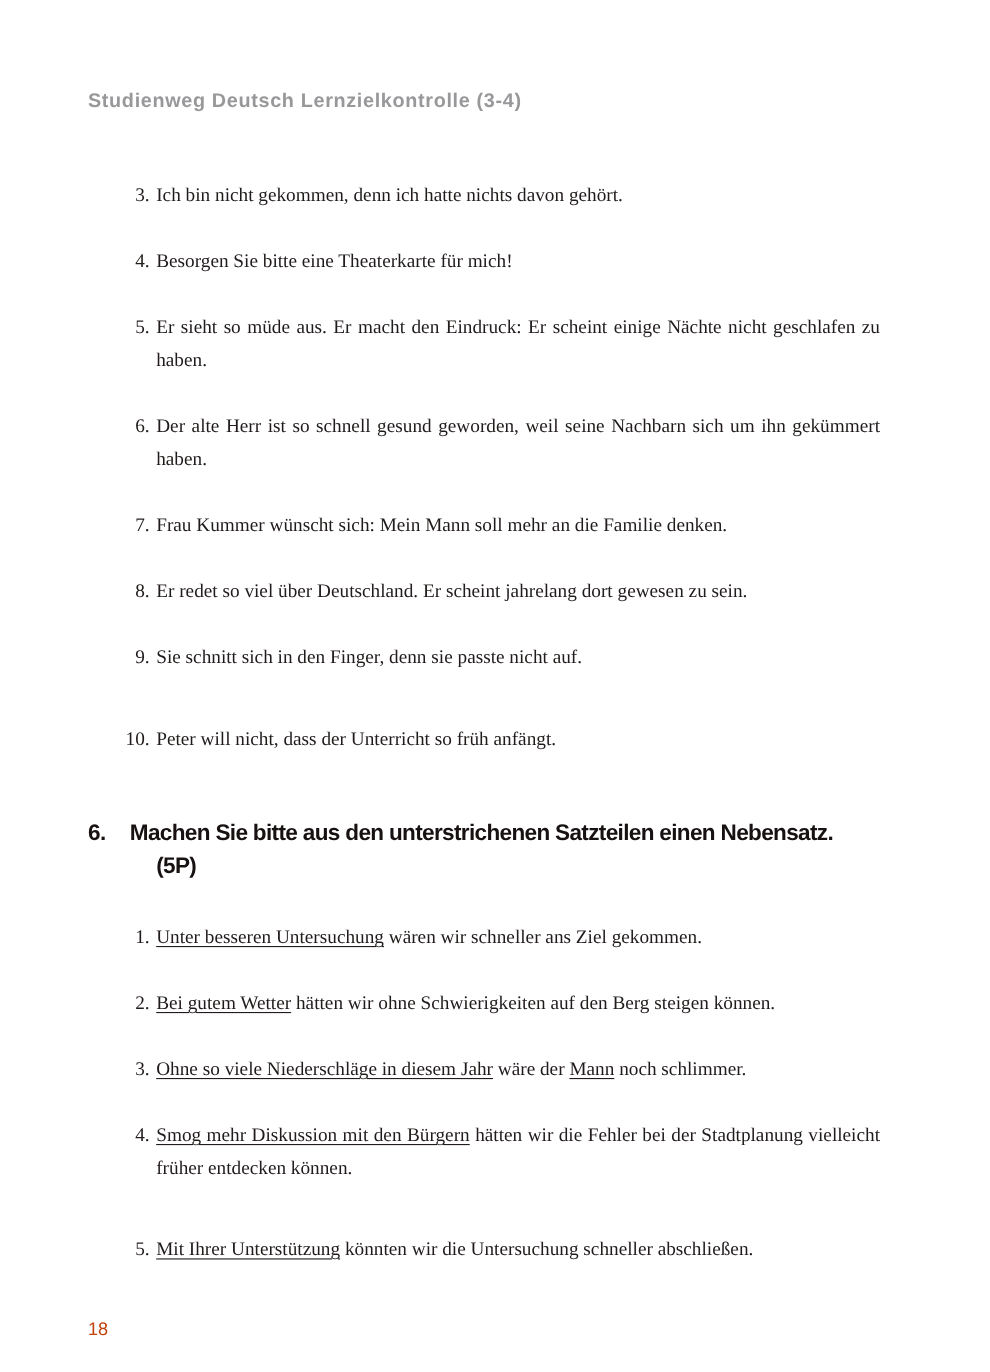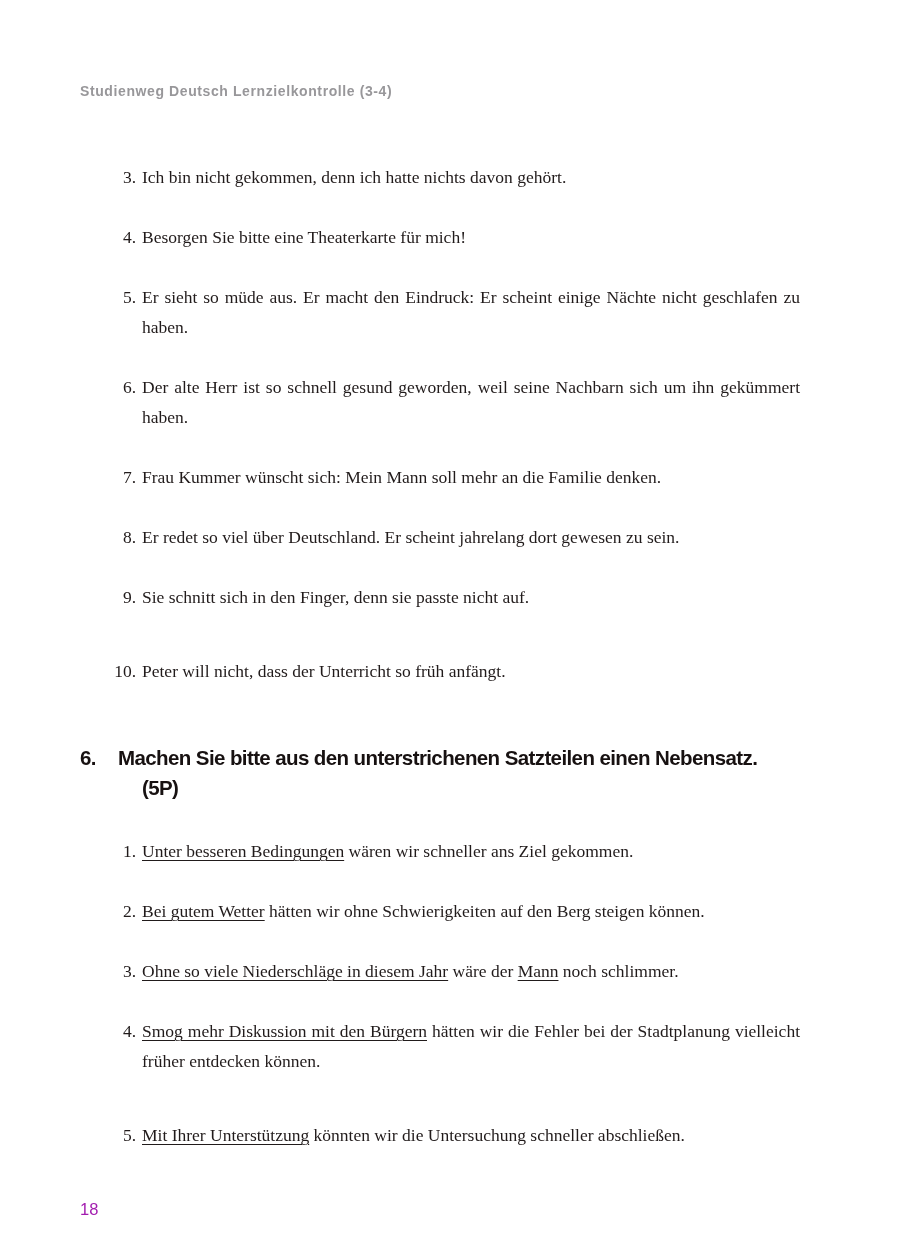--- a/index.html
+++ b/index.html
@@ -9,21 +9,21 @@
     background: #ffffff;
     font-family: "Liberation Serif", serif;
     color: #211b1b;
     overflow: hidden;
   }
   .page { position: relative; width: 900px; min-height: 1247px; }
 
   .running-header {
     margin: 82px 0 0 80px;
     font-family: "Liberation Sans", sans-serif;
-    font-size: 14px;
+    font-size: 18px;
     font-weight: 600;
     letter-spacing: 0.6px;
     color: #98979a;
     line-height: 18px;
   }
 
   .qlist {
     margin-left: 106px;
     width: 694px;
     font-size: 17.5px;
@@ -66,21 +66,21 @@
     flex: 0 0 38px;
     width: 38px;
   }
   .section-heading .h-text { flex: 1; }
   .section-heading .h-points { display: block; margin-left: 24px; }
 
   .page-number {
     margin: 49px 0 40px 80px;
     font-family: "Liberation Sans", sans-serif;
     font-size: 16.5px;
-    color: #a21caf;
+    color: #c2410c;
     line-height: 20px;
   }
 </style>
 </head>
 <body>
 
 <div class="page">
 
   <div class="running-header">Studienweg Deutsch Lernzielkontrolle (3-4)</div>
 
@@ -123,21 +123,21 @@
     <span class="h-num">6.</span>
     <span class="h-text">
       <span>Machen Sie bitte aus den unterstrichenen Satzteilen einen Nebensatz.</span>
       <span class="h-points">(5P)</span>
     </span>
   </div>
 
   <div class="qlist second">
       <div class="item">
         <span class="num">1.</span>
-        <span class="txt"><span class="u">Unter besseren Bedingungen</span><span> wären wir schneller ans Ziel gekommen.</span></span>
+        <span class="txt"><span class="u">Unter besseren Untersuchung</span><span> wären wir schneller ans Ziel gekommen.</span></span>
       </div>
       <div class="item">
         <span class="num">2.</span>
         <span class="txt"><span class="u">Bei gutem Wetter</span><span> hätten wir ohne Schwierigkeiten auf den Berg steigen können.</span></span>
       </div>
       <div class="item">
         <span class="num">3.</span>
         <span class="txt"><span class="u">Ohne so viele Niederschläge in diesem Jahr</span><span> wäre der </span><span class="u">Mann</span><span> noch schlimmer.</span></span>
       </div>
       <div class="item">

